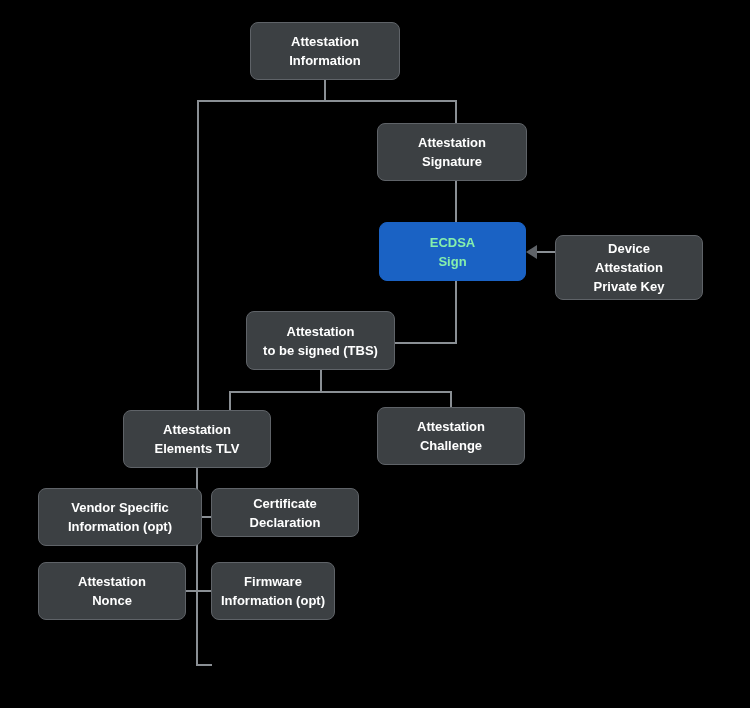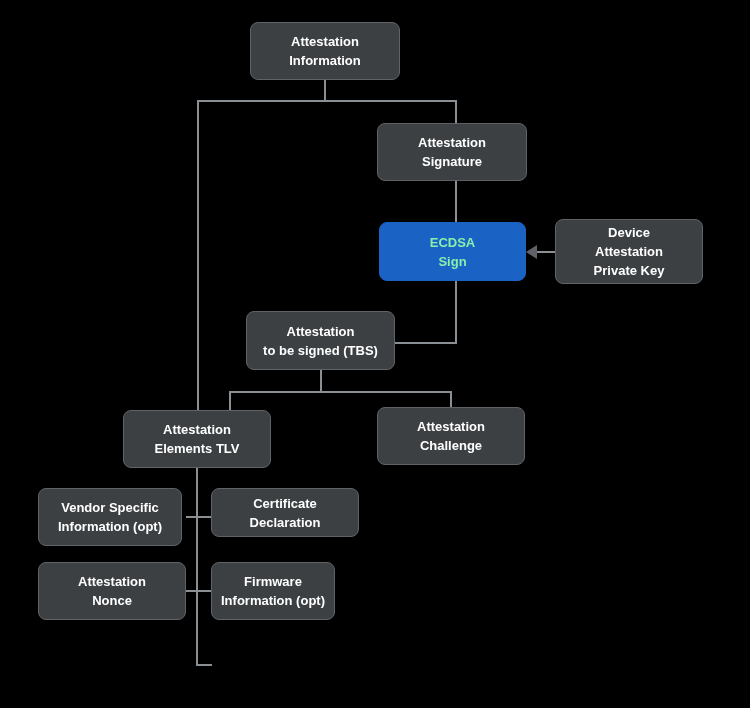--- a/index.html
+++ b/index.html
@@ -83,38 +83,38 @@
 Information</span>
     </div>
     <div class="node" style="left: 377px; top: 123px; width: 150px; height: 58px; background: rgb(60, 64, 67); border-color: rgb(95, 99, 104); color: rgb(255, 255, 255);">
       <span class="lbl">Attestation
 Signature</span>
     </div>
     <div class="node accent" style="left: 379px; top: 222px; width: 147px; height: 59px; background: rgb(26, 98, 196); border-color: rgb(26, 98, 196); color: #86efac;">
       <span class="lbl">ECDSA
 Sign</span>
     </div>
-    <div class="node" style="left: 555px; top: 219px; width: 148px; height: 65px; background: rgb(60, 64, 67); border-color: rgb(95, 99, 104); color: rgb(255, 255, 255);">
+    <div class="node" style="left: 555px; top: 235px; width: 148px; height: 65px; background: rgb(60, 64, 67); border-color: rgb(95, 99, 104); color: rgb(255, 255, 255);">
       <span class="lbl">Device
 Attestation
 Private Key</span>
     </div>
     <div class="node" style="left: 246px; top: 311px; width: 149px; height: 59px; background: rgb(60, 64, 67); border-color: rgb(95, 99, 104); color: rgb(255, 255, 255);">
       <span class="lbl">Attestation
 to be signed (TBS)</span>
     </div>
     <div class="node" style="left: 123px; top: 410px; width: 148px; height: 58px; background: rgb(60, 64, 67); border-color: rgb(95, 99, 104); color: rgb(255, 255, 255);">
       <span class="lbl">Attestation
 Elements TLV</span>
     </div>
     <div class="node" style="left: 377px; top: 407px; width: 148px; height: 58px; background: rgb(60, 64, 67); border-color: rgb(95, 99, 104); color: rgb(255, 255, 255);">
       <span class="lbl">Attestation
 Challenge</span>
     </div>
-    <div class="node" style="left: 38px; top: 488px; width: 144px; height: 58px; background: rgb(60, 64, 67); border-color: rgb(95, 99, 104); color: rgb(255, 255, 255);">
+    <div class="node" style="left: 38px; top: 488px; width: 164px; height: 58px; background: rgb(60, 64, 67); border-color: rgb(95, 99, 104); color: rgb(255, 255, 255);">
       <span class="lbl">Vendor Specific
 Information (opt)</span>
     </div>
     <div class="node" style="left: 211px; top: 488px; width: 148px; height: 49px; background: rgb(60, 64, 67); border-color: rgb(95, 99, 104); color: rgb(255, 255, 255);">
       <span class="lbl">Certificate
 Declaration</span>
     </div>
     <div class="node" style="left: 38px; top: 562px; width: 148px; height: 58px; background: rgb(60, 64, 67); border-color: rgb(95, 99, 104); color: rgb(255, 255, 255);">
       <span class="lbl">Attestation
 Nonce</span>

